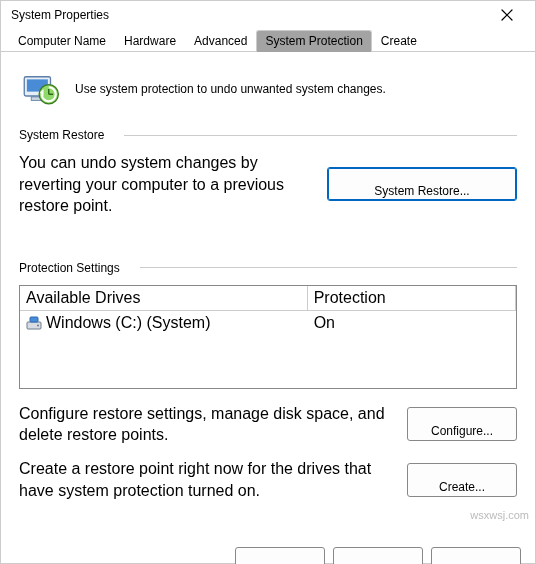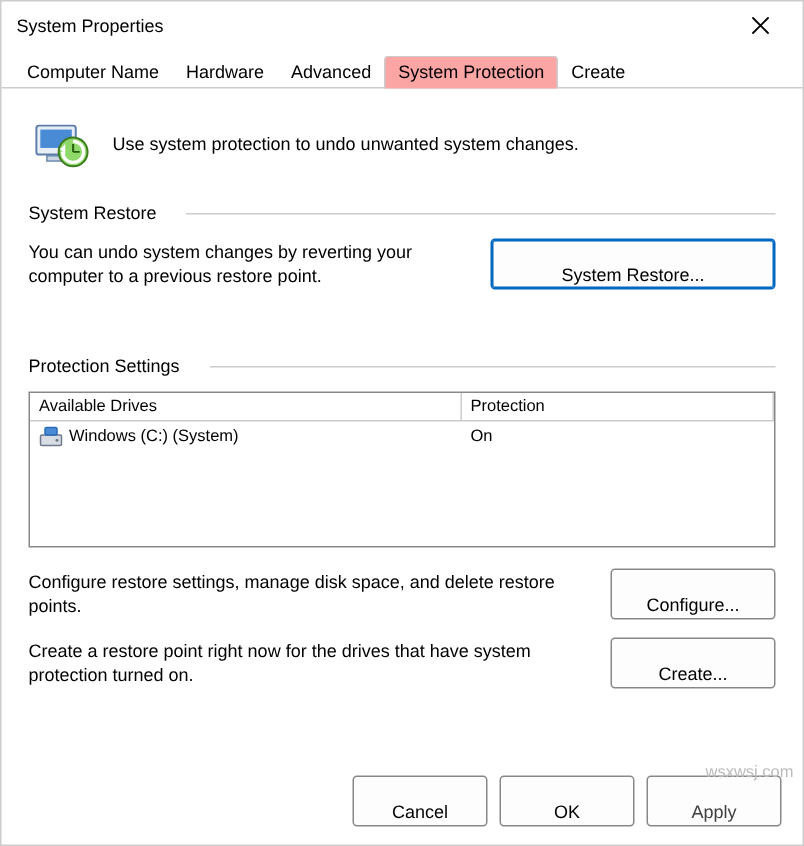--- a/index.html
+++ b/index.html
@@ -40,61 +40,61 @@
     border: 1px solid transparent;
     border-bottom: none;
     font-size: 12px;
     position: relative;
     top: 1px;
     cursor: default;
     color:#000;
   }
   .tab.active {
     border-color: #ccc;
-    background: #fca5a5;
+    background: #a3a3a3;
     border-top-left-radius: 3px;
     border-top-right-radius: 3px;
   }
   .panel {
     flex:1 1 auto;
     padding: 16px 18px 10px 18px;
     display:flex; flex-direction:column;
   }
   .intro { display:flex; gap:14px; align-items:center; margin-bottom:18px; }
   .sysicon { width:42px; height:42px; flex:0 0 auto; }
   .group { margin-bottom: 14px; }
   .group-header {
     display:flex; align-items:center; gap:20px;
     margin-bottom: 10px;
   }
   .group-header .line { flex:1; height:1px; background:#ccc; }
   .group-label { font-size:12px; color:#000; }
   .row { display:flex; align-items:center; gap:14px; margin-bottom:12px; }
-  .row .txt { flex:1; font-size:12px; line-height:1.35; }
+  .row .txt { flex:1; font-size:16px; line-height:1.35; }
   .btn {
     min-width: 110px;
     height: 24px;
     padding: 16px 14px;
     border: 1px solid #888;
     background: #fdfdfd;
     border-radius: 3px;
     font-size:12px;
     font-family: inherit;
   }
   .btn.wide { width: 190px; }
   .btn.default { border-color:#0067c0; box-shadow: inset 0 0 0 1px #0067c0; }
   .drives-box {
     border:1px solid #888;
     height: 104px;
     display:flex; flex-direction:column;
     margin: 6px 0 14px 0;
   }
   .drives-head, .drives-row {
     display:flex;
-    font-size:11px;
+    font-size:16px;
   }
   .drives-head { border-bottom:1px solid #ccc; background:#fff; }
   .col1 { flex: 0 0 58%; padding:3px 6px; border-right:1px solid #eee; }
   .col2 { flex:1; padding:3px 6px; }
   .drives-head .col1, .drives-head .col2 { border-right:1px solid #ccc; }
   .drives-row { align-items:center; }
   .drives-row .col1 { display:flex; align-items:center; gap:4px; border-right:none; }
   .driveicon { width:16px; height:14px; flex:0 0 auto; }
   .footer {
     display:flex; justify-content:flex-end; gap:8px;

